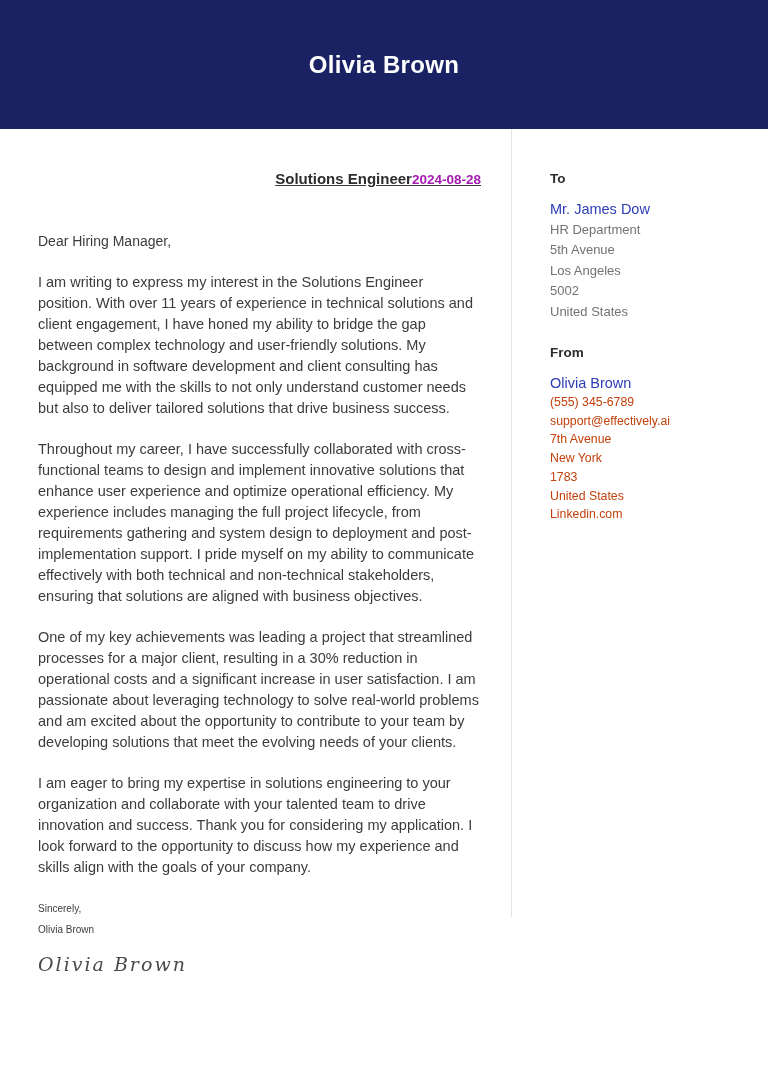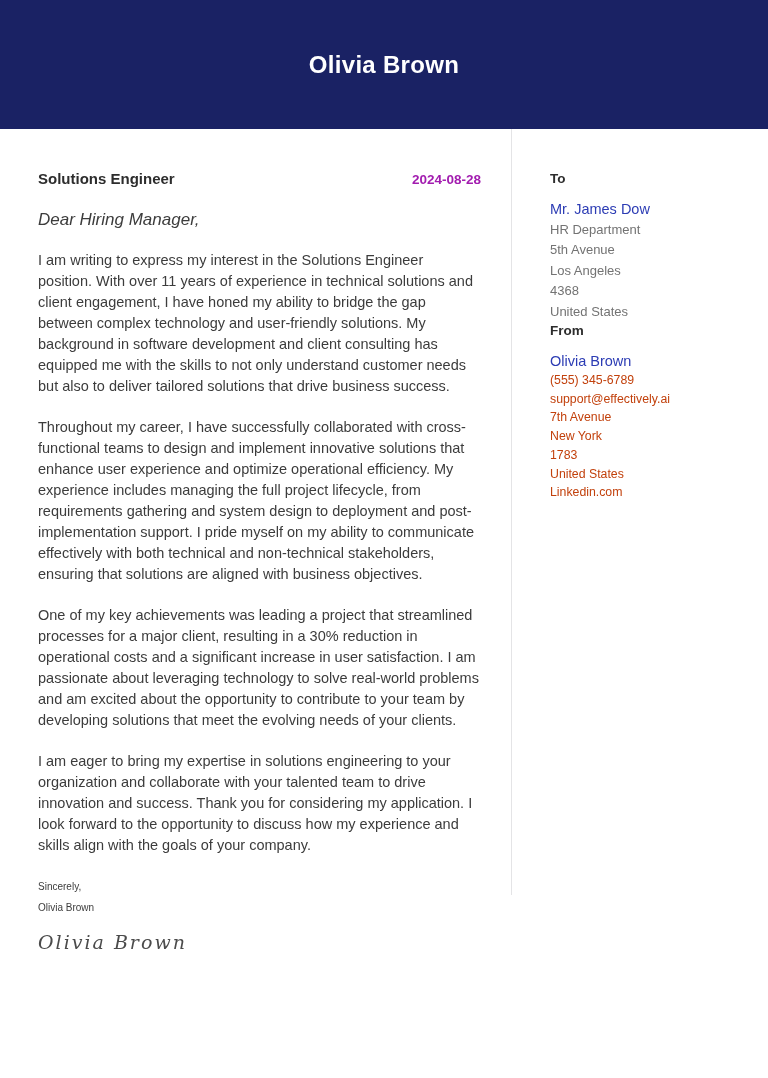--- a/index.html
+++ b/index.html
@@ -32,27 +32,28 @@
   
   .content { flex: 1 1 auto; display: flex; }
 
   .main {
     width: 511px;
     padding: 41px 30px 0 38px;
   }
 
   .title-row {
     display: flex;
-    justify-content: space-between;
+    justify-content: flex-end;
     align-items: baseline;
+    text-decoration: underline;
   }
   .job-title { font-size: 15px; font-weight: 700; color: #2d2d2d; }
   .date { font-size: 13.5px; font-weight: 700; color: #a21caf; }
 
-  .salutation { margin-top: 22px; font-size: 17px; line-height: 21px; font-style: italic; }
+  .salutation { margin-top: 44px; font-size: 14px; line-height: 21px; }
 
   .body-paragraph {
     margin-top: 20px;
     font-size: 14.5px;
     line-height: 21px;
     color: #3c3c3c;
   }
 
   .closing-block { margin-top: 20px; font-size: 10px; line-height: 21px; }
 
@@ -80,21 +81,21 @@
     margin-top: 11px;
     font-size: 14.5px;
     font-weight: 500;
     color: #2c3cb4;
     line-height: 20px;
     text-decoration: none;
     cursor: pointer;
   }
   .to-lines { margin-top: 1px; }
   .to-lines .addr-line { font-size: 13px; line-height: 20.4px; color: #737373; }
-  .from-section { }
+  .from-section { margin-top: 22px; }
   .from-lines { margin-top: 0; }
   .from-lines .addr-line { font-size: 12.3px; line-height: 18.7px; color: #c2410c; }
 </style>
 </head>
 <body>
 
 <div class="page">
 
   <div class="header">
     <h1>Olivia Brown</h1>
@@ -127,21 +128,21 @@
 
     <div class="sidebar">
 
       <div class="to-section">
         <div class="side-heading">To</div>
         <a class="side-name">Mr. James Dow</a>
         <div class="to-lines">
           <div class="addr-line">HR Department</div>
           <div class="addr-line">5th Avenue</div>
           <div class="addr-line">Los Angeles</div>
-          <div class="addr-line">4368</div>
+          <div class="addr-line">5002</div>
           <div class="addr-line">United States</div>
         </div>
       </div>
 
       <div class="from-section">
         <div class="side-heading">From</div>
         <a class="side-name">Olivia Brown</a>
         <div class="from-lines">
           <div class="addr-line">(555) 345-6789</div>
           <div class="addr-line">support@effectively.ai</div>

